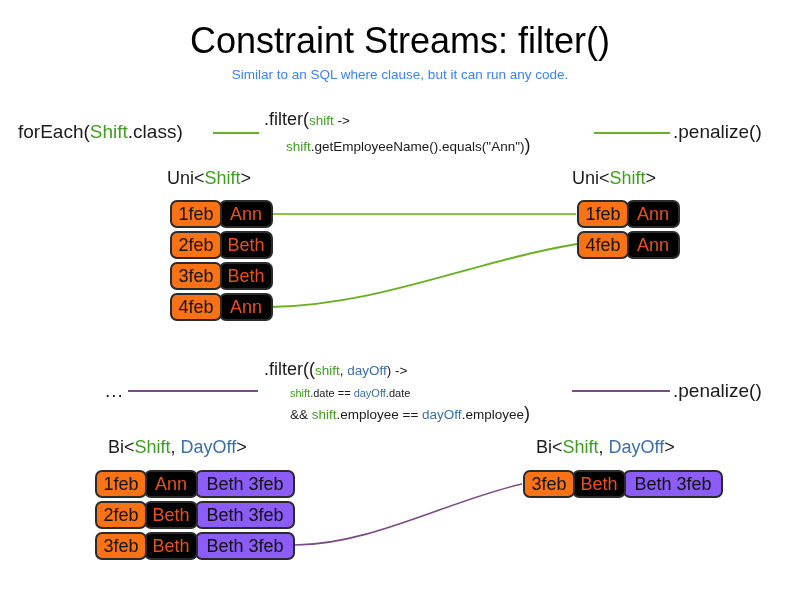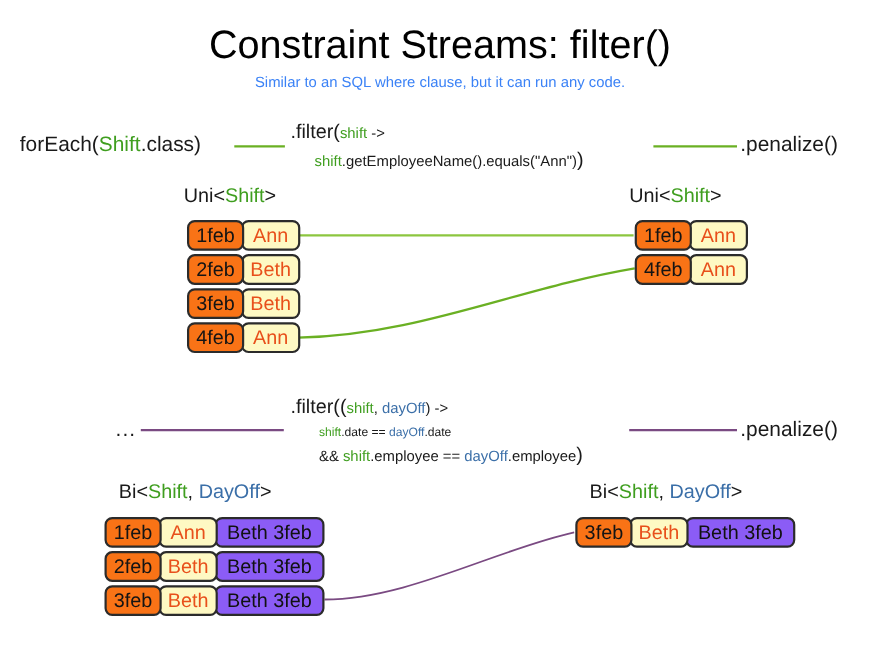--- a/index.html
+++ b/index.html
@@ -136,21 +136,21 @@
     padding: 0 3px;
   }
   .cell.shift-date {
     background: #f97316;
     color: #141414;
     margin-right: -3px;
     position: relative;
     z-index: 2;
   }
   .cell.shift-name {
-    background: #fef9c3;
+    background: #000000;
     color: #e8501b;
     position: relative;
     z-index: 1;
   }
   .cell.dayoff {
     background: #8b5cf6;
     color: #111111;
     border-color: #2b2b2b;
     margin-left: -3px;
     position: relative;

